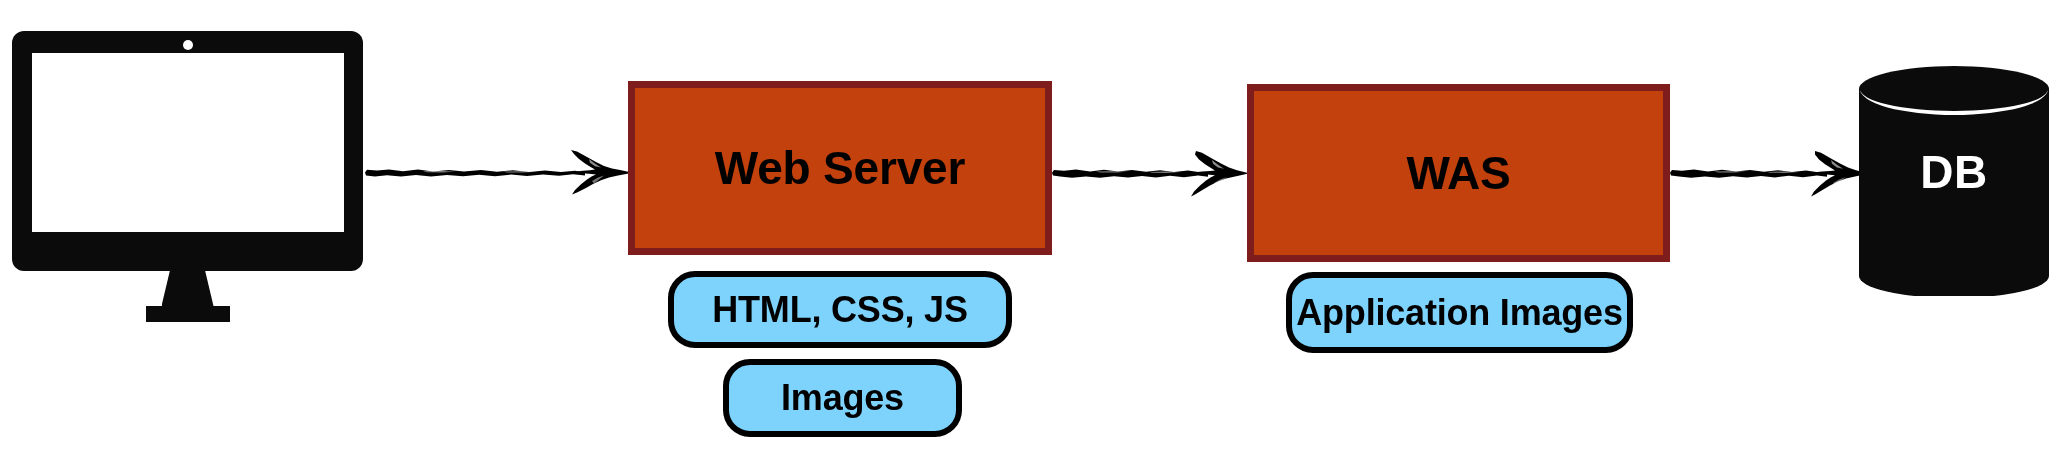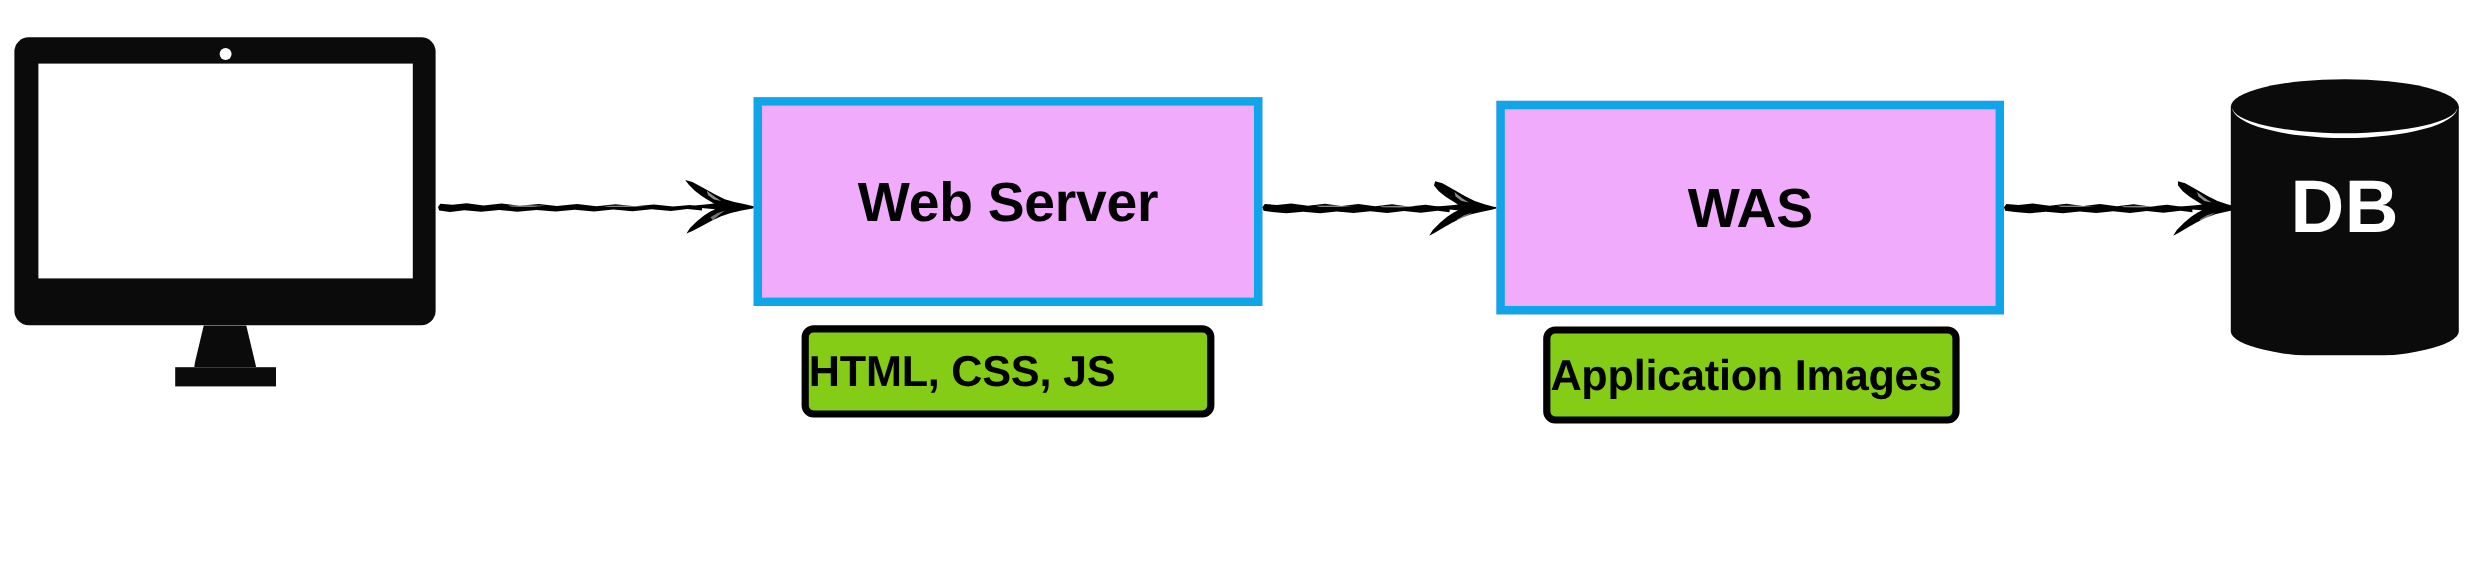--- a/index.html
+++ b/index.html
@@ -74,46 +74,46 @@
     background: #0b0b0b;
   }
 
   
   .arrow { position: absolute; }
   .arrow svg { display: block; width: 100%; height: 100%; }
 
   
   .node-box {
     position: absolute;
-    background: #f0abfc;
-    border: 7px solid #0ea5e9;
+    background: #c2410c;
+    border: 7px solid #7f1d1d;
     box-sizing: border-box;
     display: flex;
     align-items: center;
     justify-content: center;
   }
   .node-label {
     font-size: 46px;
     font-weight: 600;
     color: #000000;
     letter-spacing: -0.2px;
     line-height: 1;
     white-space: nowrap;
   }
 
   
   .pill {
     position: absolute;
-    background: #84cc16;
+    background: #7dd3fc;
     border: 6px solid #000000;
-    border-radius: 10px;
+    border-radius: 27px;
     box-sizing: border-box;
     display: flex;
     align-items: center;
-    justify-content: flex-start;
+    justify-content: center;
   }
   .pill-label {
     font-size: 36px;
     font-weight: bold;
     color: #000000;
     line-height: 1;
     white-space: nowrap;
     letter-spacing: -0.2px;
   }
 
@@ -128,21 +128,21 @@
   #db-cylinder svg { display: block; }
   .db-label {
     position: absolute;
     left: 0;
     top: 0;
     width: 192px;
     height: 248px;
     display: flex;
     align-items: center;
     justify-content: center;
-    font-size: 62px;
+    font-size: 46px;
     font-weight: 600;
     color: #ffffff;
     letter-spacing: 0.5px;
     pointer-events: none;
   }
 </style>
 </head>
 <body>
 
 <div id="canvas">
@@ -180,20 +180,23 @@
   </div>
 
   <div class="node-box" style="left:628px; top:81px; width:424px; height:174px;">
     <span class="node-label">Web Server</span>
   </div>
 
   <div class="pill" style="left:668px; top:271px; width:344px; height:77px;">
     <span class="pill-label">HTML, CSS, JS</span>
   </div>
 
+  <div class="pill" style="left:723px; top:359px; width:239px; height:78px;">
+    <span class="pill-label">Images</span>
+  </div>
 
   <div class="arrow" style="left:1050px; top:148px; width:200px; height:50px;">
     <svg viewBox="0 0 200 50" preserveAspectRatio="none" aria-hidden="true">
       <g fill="#000000">
         <path d="M2,24.8 L4,22.0 L14,22.8 L26,21.6 L40,23.4 L54,21.8 L68,23.6
                  L82,22.1 L96,23.8 L110,22.3 L124,24.0 L138,22.6 L150,24.2
                  L158,25.8 L158,28.8 L148,27.6 L134,29.2 L120,27.8 L106,29.4
                  L92,28.0 L78,29.6 L64,28.2 L50,29.7 L36,28.4 L22,29.8
                  L10,28.6 L3,27.6 Z"></path>
         <path d="M146,3 L152,4.8 L162,10.4 L171,15.6 L179,19.6 L187,22.2

